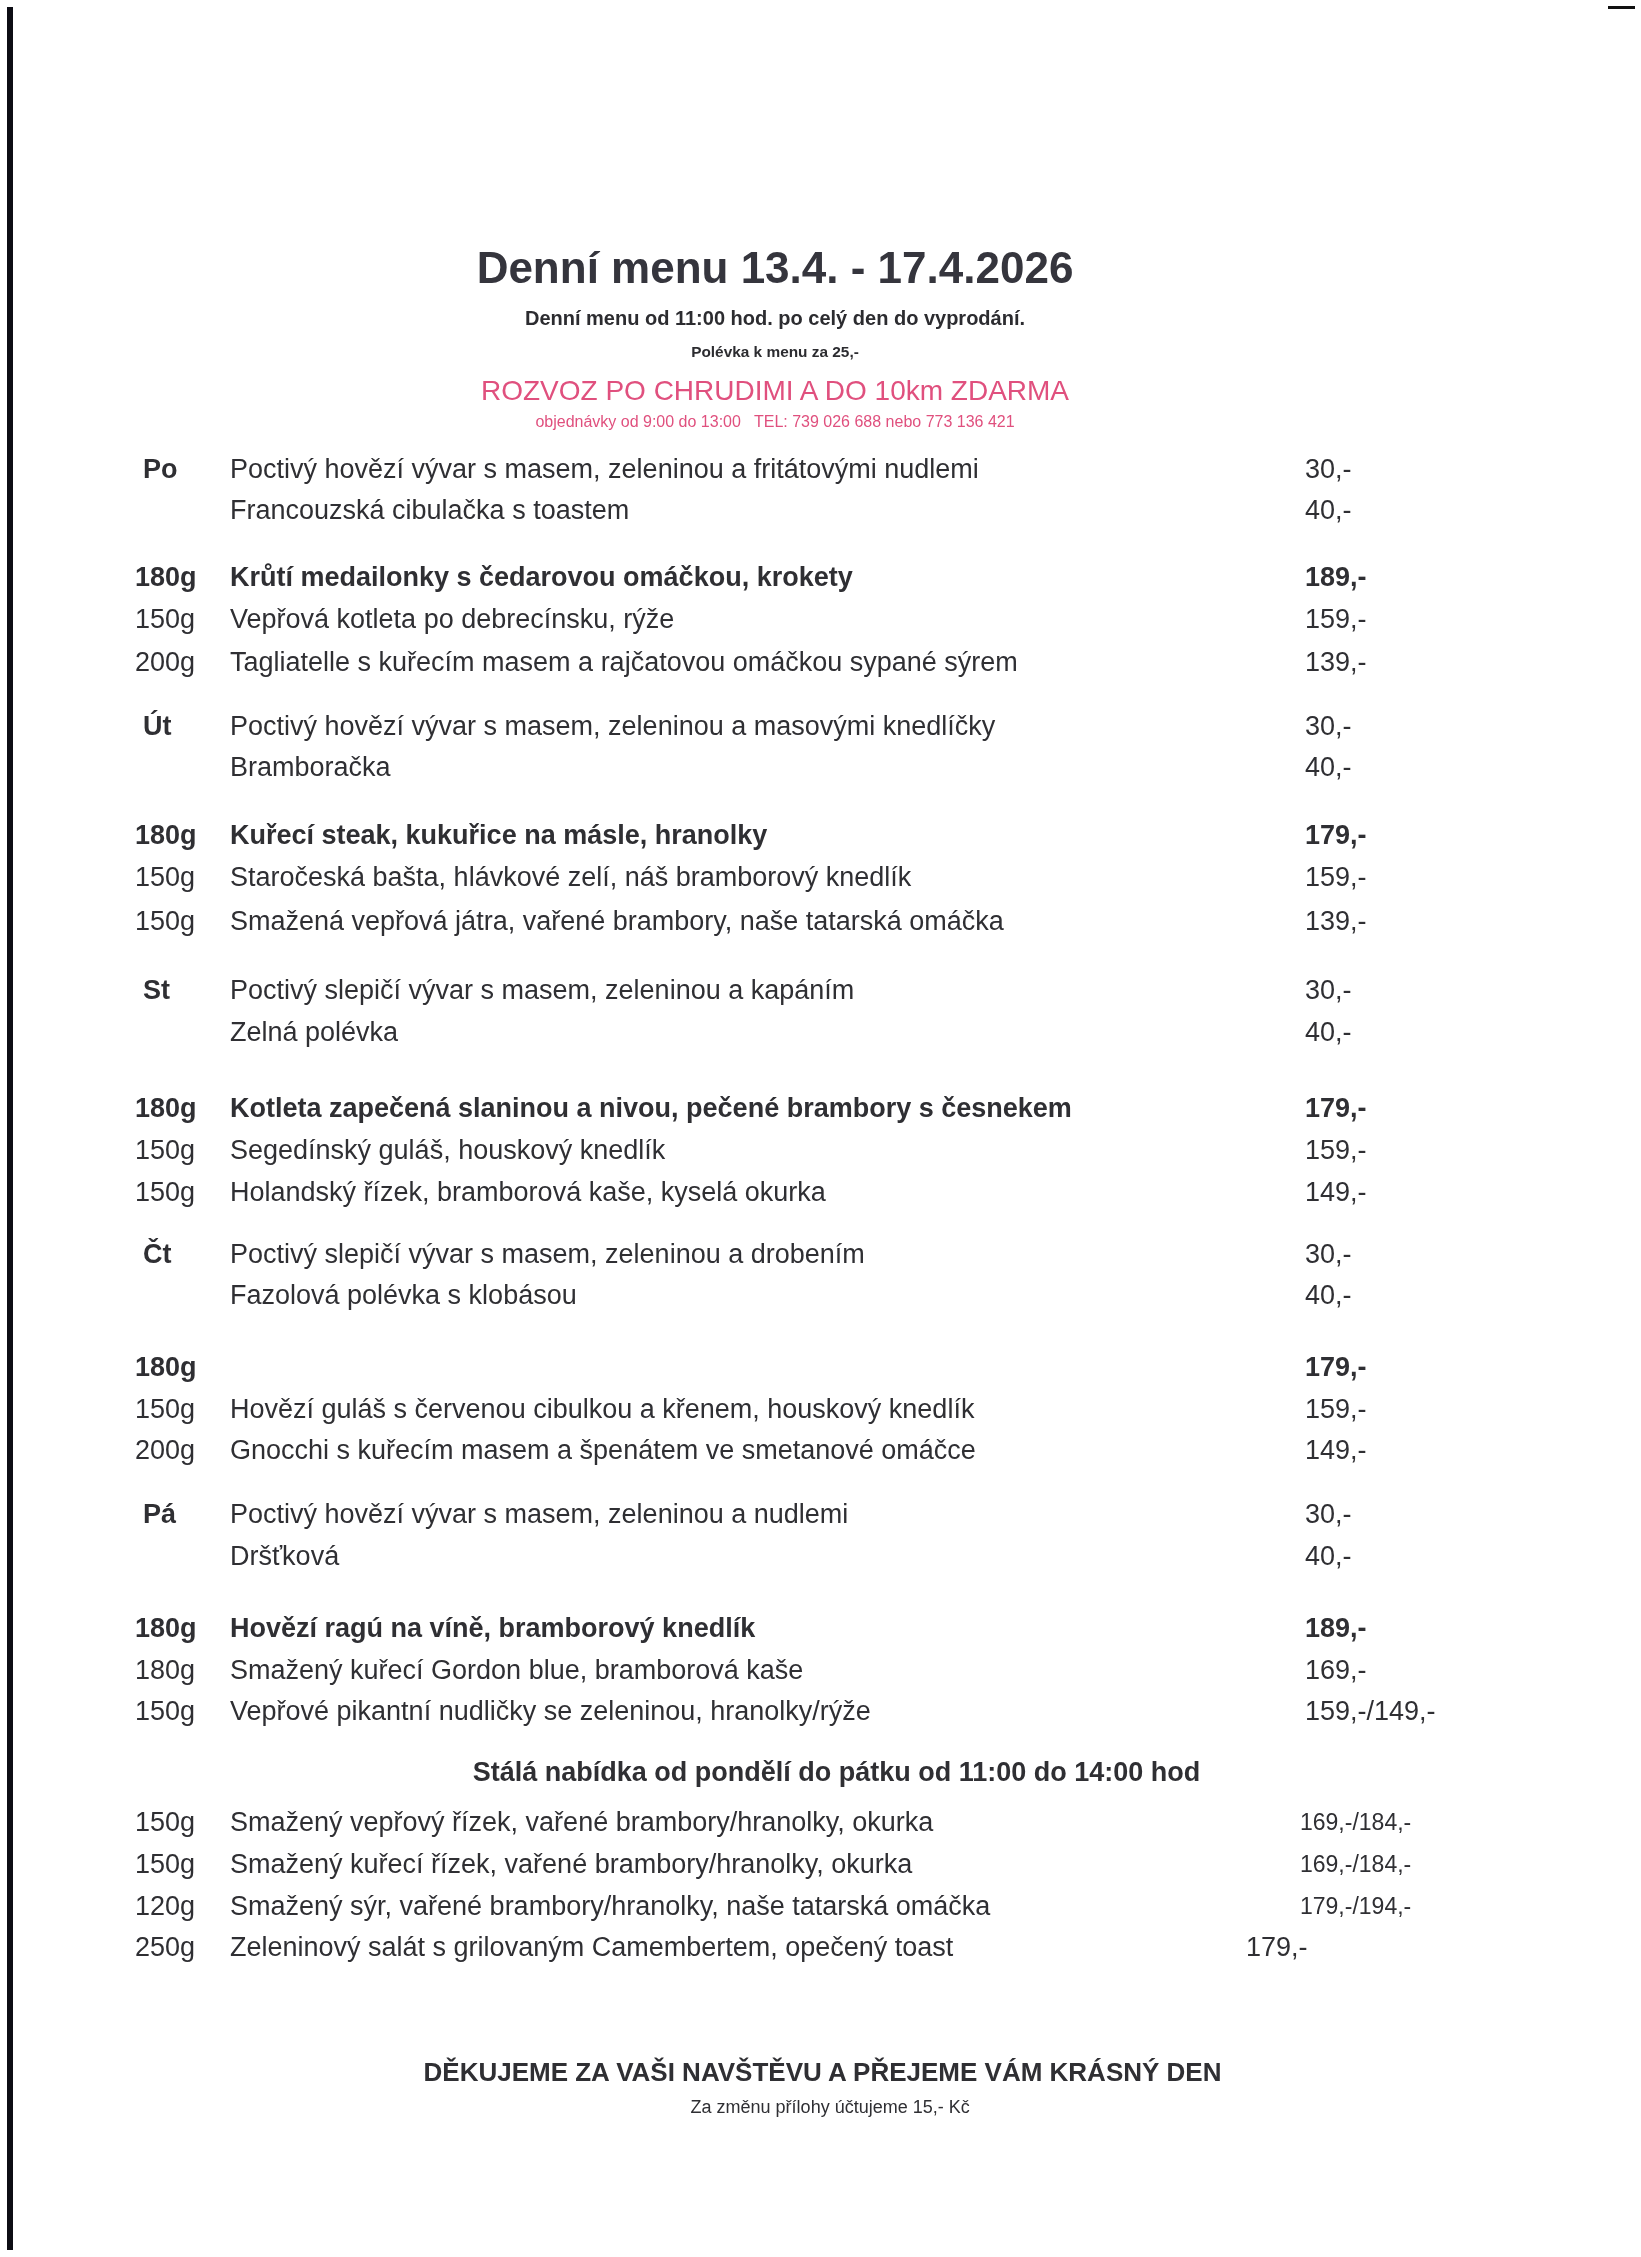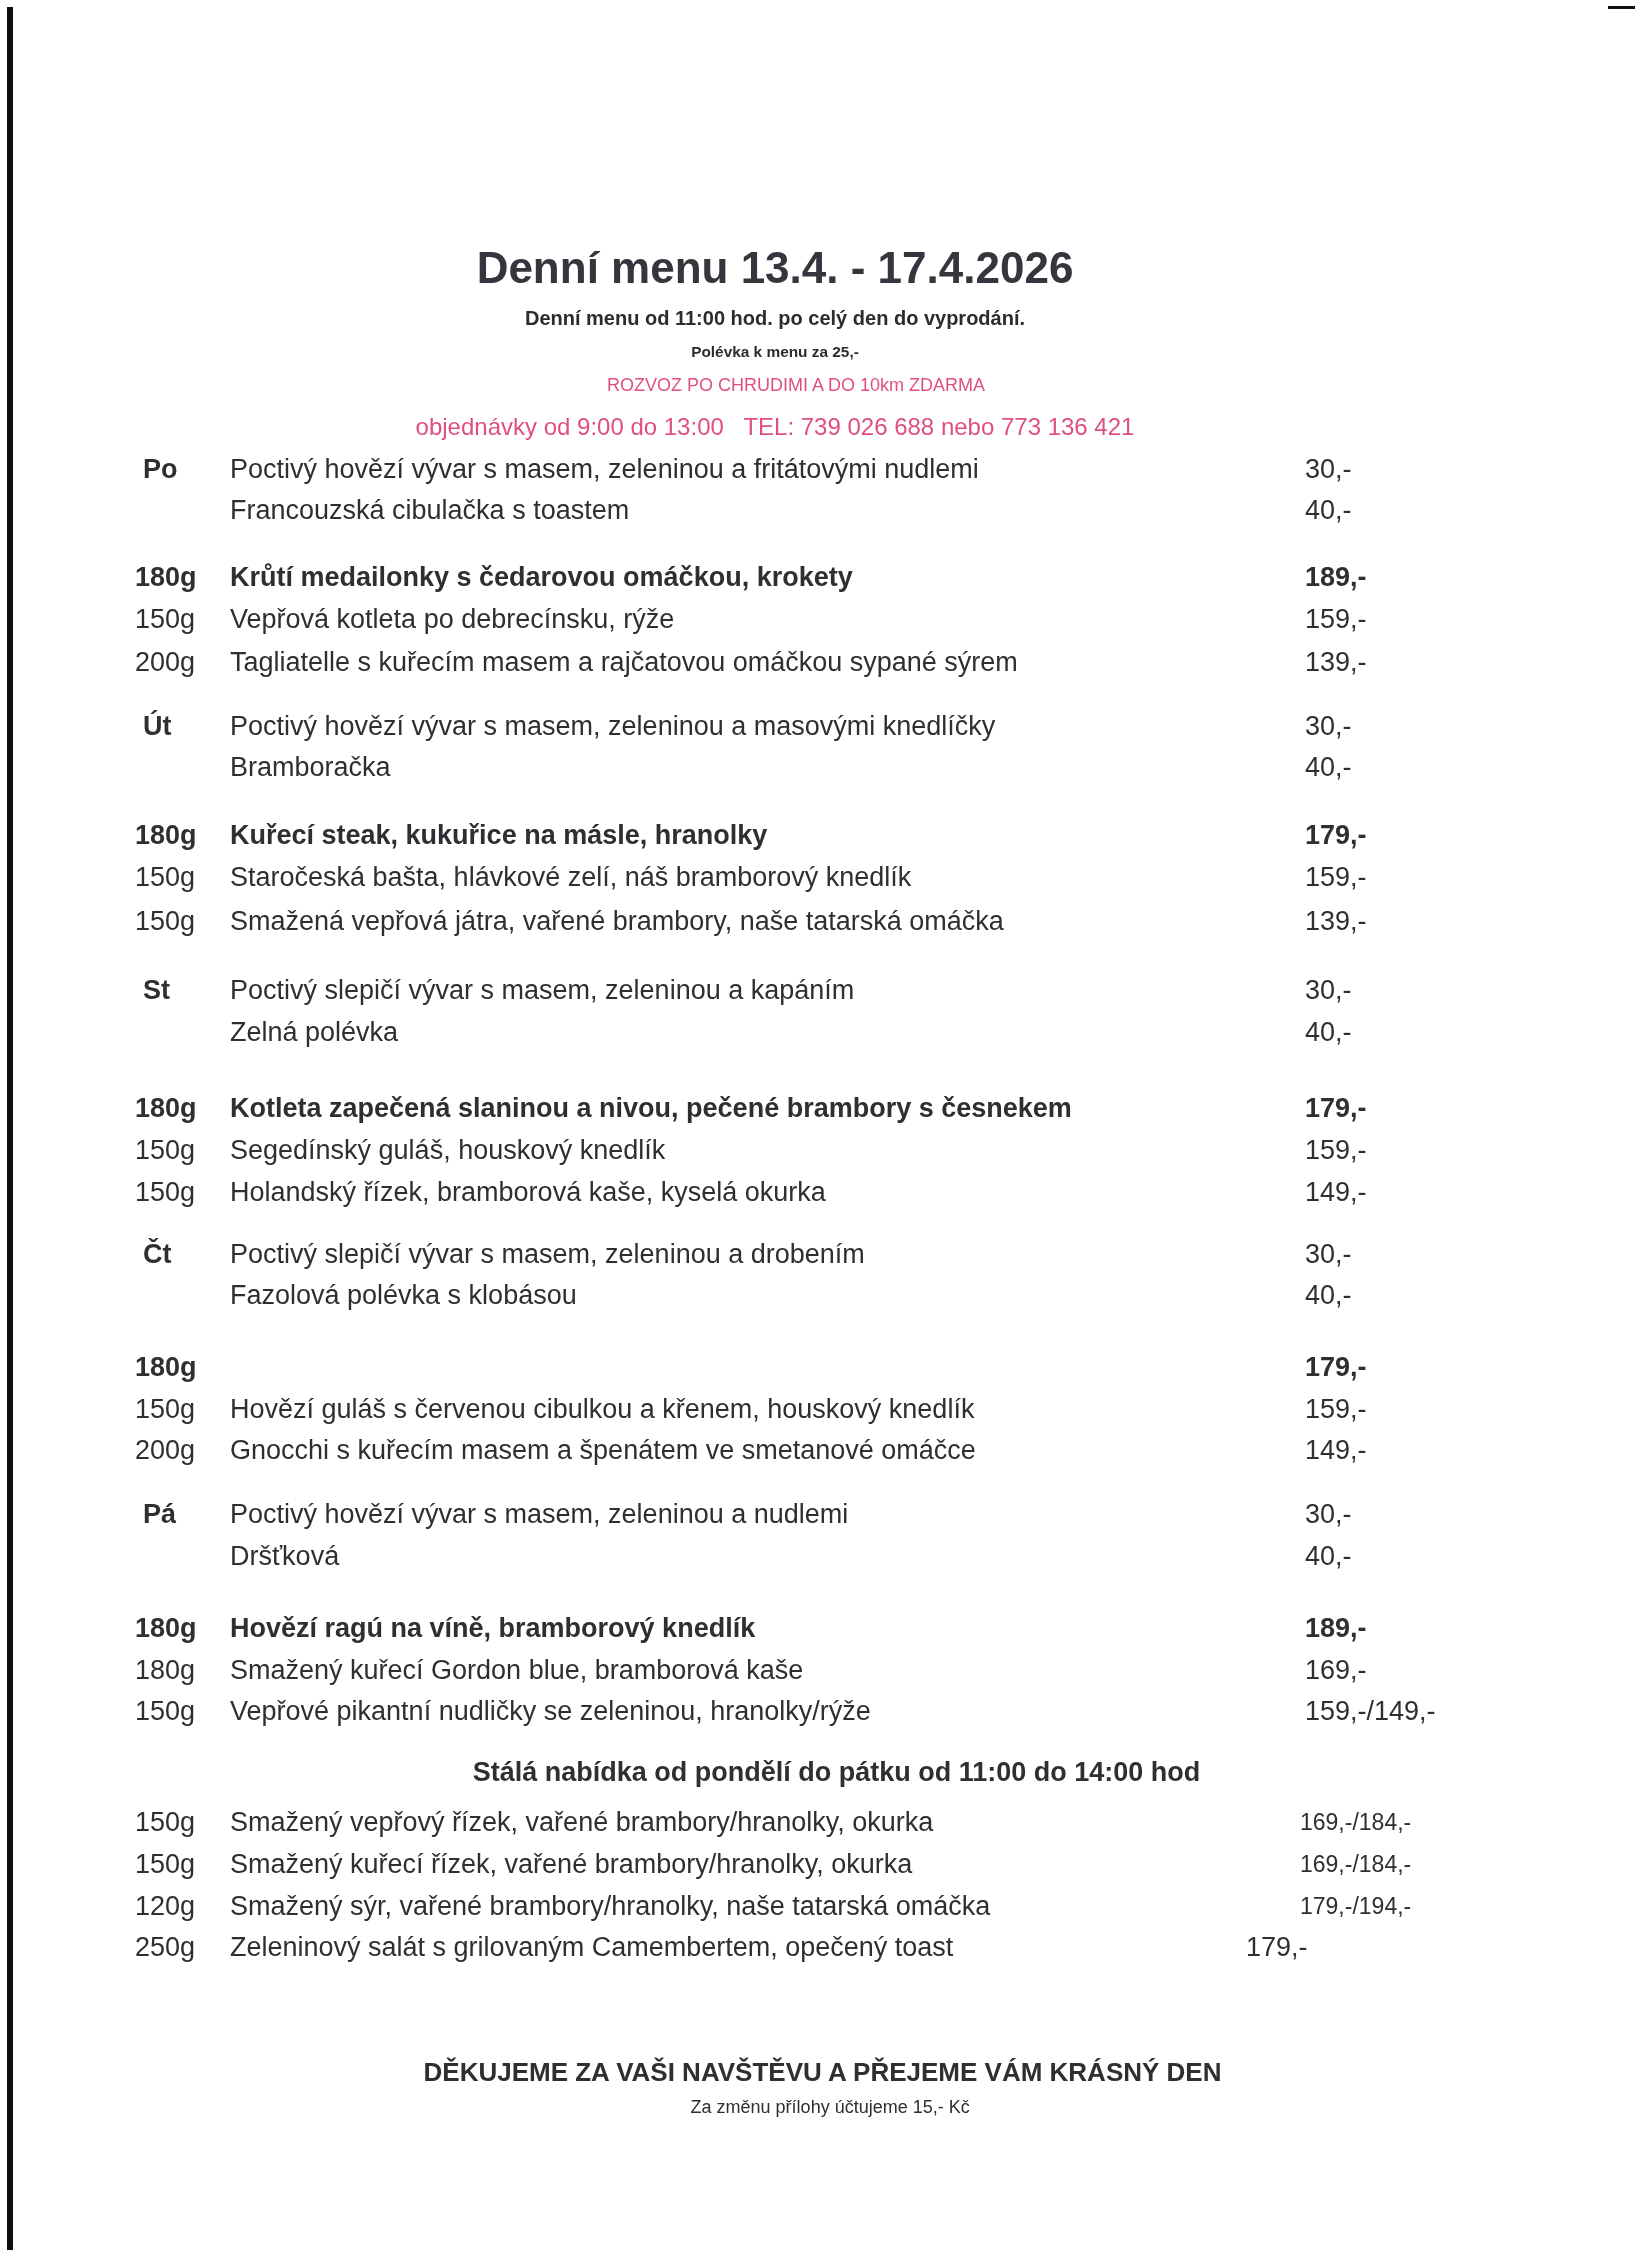--- a/index.html
+++ b/index.html
@@ -8,22 +8,22 @@
     overflow: hidden; color: #2f2f33;
     font-family: "Liberation Sans", "DejaVu Sans", sans-serif;
   }
   .left-border { position: absolute; left: 6.8px; top: 6.8px; width: 5.8px; height: 2243px; background: #0d0d14; }
   .corner-mark { position: absolute; left: 1608px; top: 5.8px; width: 27px; height: 2.9px; background: #111; }
 
   .header { position: absolute; left: 0; width: 1550px; text-align: center; }
   .title { top: 243px; font-size: 44px; font-weight: bold; color: #35353d; letter-spacing: 0px; }
   .sub1 { top: 307px; font-size: 20px; font-weight: bold; color: #2c2c30; }
   .sub2 { top: 343px; font-size: 15.4px; font-weight: bold; color: #2c2c30; }
-  .pink1 { top: 375px; font-size: 18px; color: #e0507e; margin-left: 21px; }
-  .pink2 { top: 413px; font-size: 24px; color: #e0507e; left: 0; }
+  .pink1 { top: 375px; font-size: 28px; color: #e0507e; }
+  .pink2 { top: 413px; font-size: 16px; color: #e0507e; left: 0; }
 
   .row { position: absolute; left: 0; width: 1466px; height: 33px; font-size: 27px; line-height: 33px; }
   .row .w { position: absolute; left: 135px; width: 87px; }
   .row .day { position: absolute; left: 143px; font-weight: bold; }
   .row .d { position: absolute; left: 230px; white-space: nowrap; }
   .row .p { position: absolute; left: 1305px; white-space: nowrap; }
   .row.bold .w, .row.bold .d, .row.bold .p { font-weight: bold; }
   .row .p.small { font-size: 23px; }
 
   .stala-title { position: absolute; top: 1757px; left: 16px; width: 1641px; text-align: center; font-size: 27px; font-weight: bold; box-sizing: border-box; }

